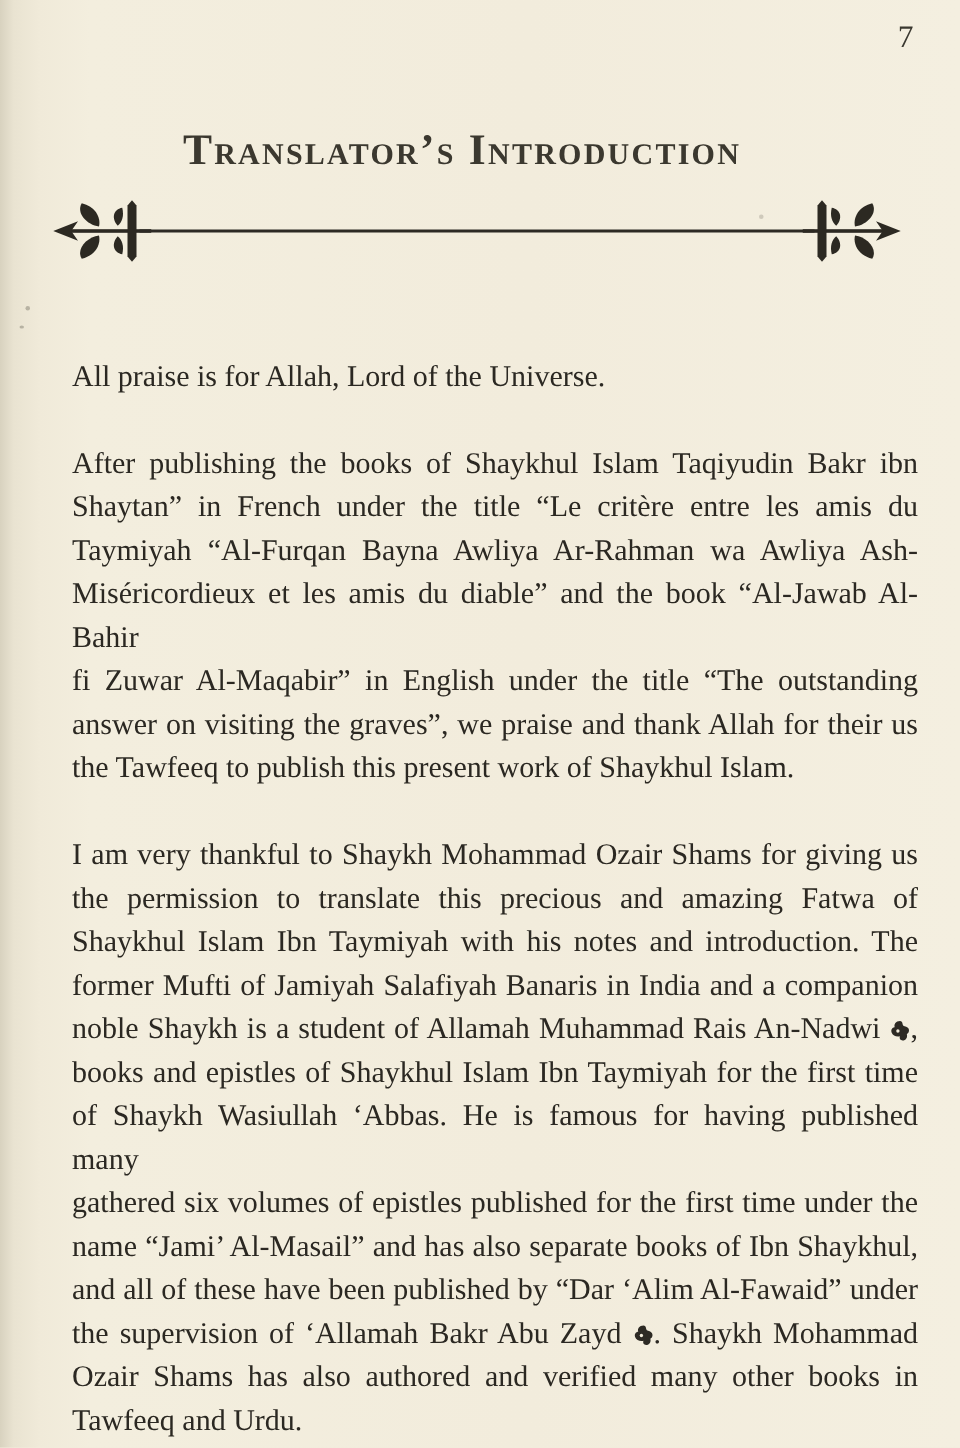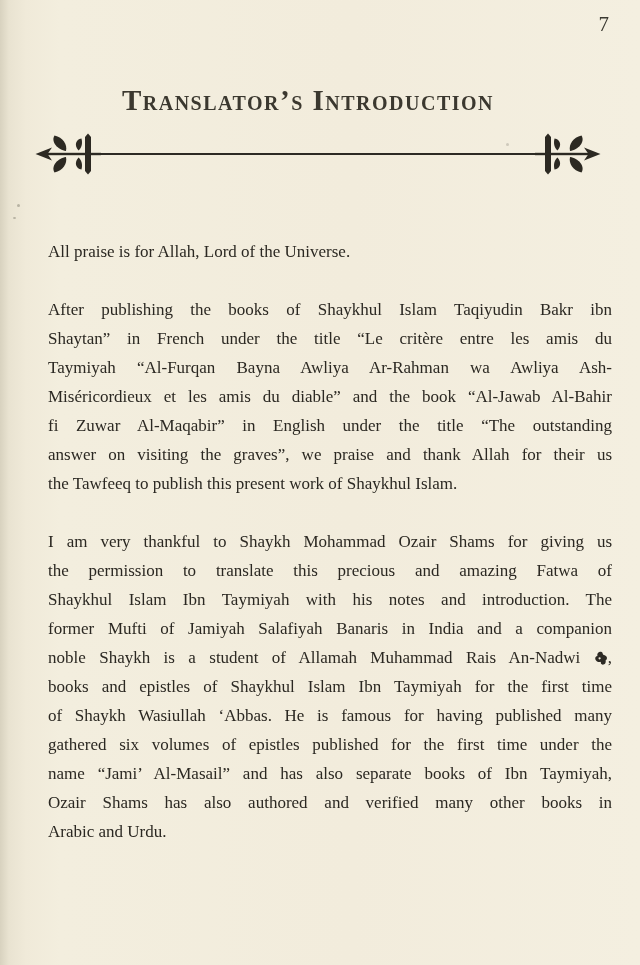--- a/index.html
+++ b/index.html
@@ -32,21 +32,21 @@
     position:relative;left:-5px;
     height:46px;
   }
   .divider .rule{flex:1;height:2.4px;background:#2d2a24;margin:0 -8px;}
   .fleuron{flex:0 0 auto;width:66px;height:46px;}
   .fleuron.right{transform:scaleX(-1);}
   .content{padding:0 28px 0 48px;}
   .para{margin:0 0 29px 0;}
   .para.first{margin-top:60px;}
   .line{
-    font-size:17px;
+    font-size:20px;
     line-height:29px;
     text-align:justify;
     text-align-last:justify;
     white-space:normal;
   }
   .line.last{text-align-last:left;}
   .honorific{display:inline-block;vertical-align:-3px;line-height:0;}
   .speck{position:absolute;background:#8d887a;border-radius:50%;opacity:.55;}
   .speck.s1{left:17px;top:204px;width:3px;height:3px;}
   .speck.s2{left:13px;top:217px;width:3px;height:2px;}
@@ -110,18 +110,23 @@
     <div class="line">the permission to translate this precious and amazing Fatwa of</div>
     <div class="line">Shaykhul Islam Ibn Taymiyah with his notes and introduction. The</div>
     <div class="line">former Mufti of Jamiyah Salafiyah Banaris in India and a companion</div>
     <div class="line"><span>noble Shaykh is a student of Allamah Muhammad Rais An-Nadwi </span><span class="honorific"><svg width="14" height="16" viewBox="0 0 20 22" xmlns="http://www.w3.org/2000/svg">
             <path d="M10 2 C6 2 4 5 5 8 C3 8 1 10 2 13 C3 16 7 17.5 10 16.5 C9 18.5 10.5 20.5 12.5 20.5 C15.5 20.5 17.5 17.5 16.5 14.5 C18.5 13.5 19.5 10.5 17.5 8.5 C15.5 6.5 13 7.5 12.5 5 C12.3 3 11.3 2 10 2 Z" fill="#2d2a24"></path>
             <circle cx="8" cy="11.5" r="1.6" fill="#f2ecdc"></circle>
           </svg></span><span>,</span></div>
     <div class="line">books and epistles of Shaykhul Islam Ibn Taymiyah for the first time</div>
     <div class="line">of Shaykh Wasiullah ‘Abbas. He is famous for having published many</div>
     <div class="line">gathered six volumes of epistles published for the first time under the</div>
-    <div class="line">name “Jami’ Al-Masail” and has also separate books of Ibn Taymiyah,</div>
+    <div class="line">name “Jami’ Al-Masail” and has also separate books of Ibn Shaykhul,</div>
+    <div class="line">and all of these have been published by “Dar ‘Alim Al-Fawaid” under</div>
+    <div class="line"><span>the supervision of ‘Allamah Bakr Abu Zayd </span><span class="honorific"><svg width="14" height="16" viewBox="0 0 20 22" xmlns="http://www.w3.org/2000/svg">
+            <path d="M10 2 C6 2 4 5 5 8 C3 8 1 10 2 13 C3 16 7 17.5 10 16.5 C9 18.5 10.5 20.5 12.5 20.5 C15.5 20.5 17.5 17.5 16.5 14.5 C18.5 13.5 19.5 10.5 17.5 8.5 C15.5 6.5 13 7.5 12.5 5 C12.3 3 11.3 2 10 2 Z" fill="#2d2a24"></path>
+            <circle cx="8" cy="11.5" r="1.6" fill="#f2ecdc"></circle>
+          </svg></span><span>. Shaykh Mohammad</span></div>
     <div class="line">Ozair Shams has also authored and verified many other books in</div>
-    <div class="line last">Arabic and Urdu.</div>
+    <div class="line last">Tawfeeq and Urdu.</div>
   </div>
 
 </div>
 
 </body></html>

